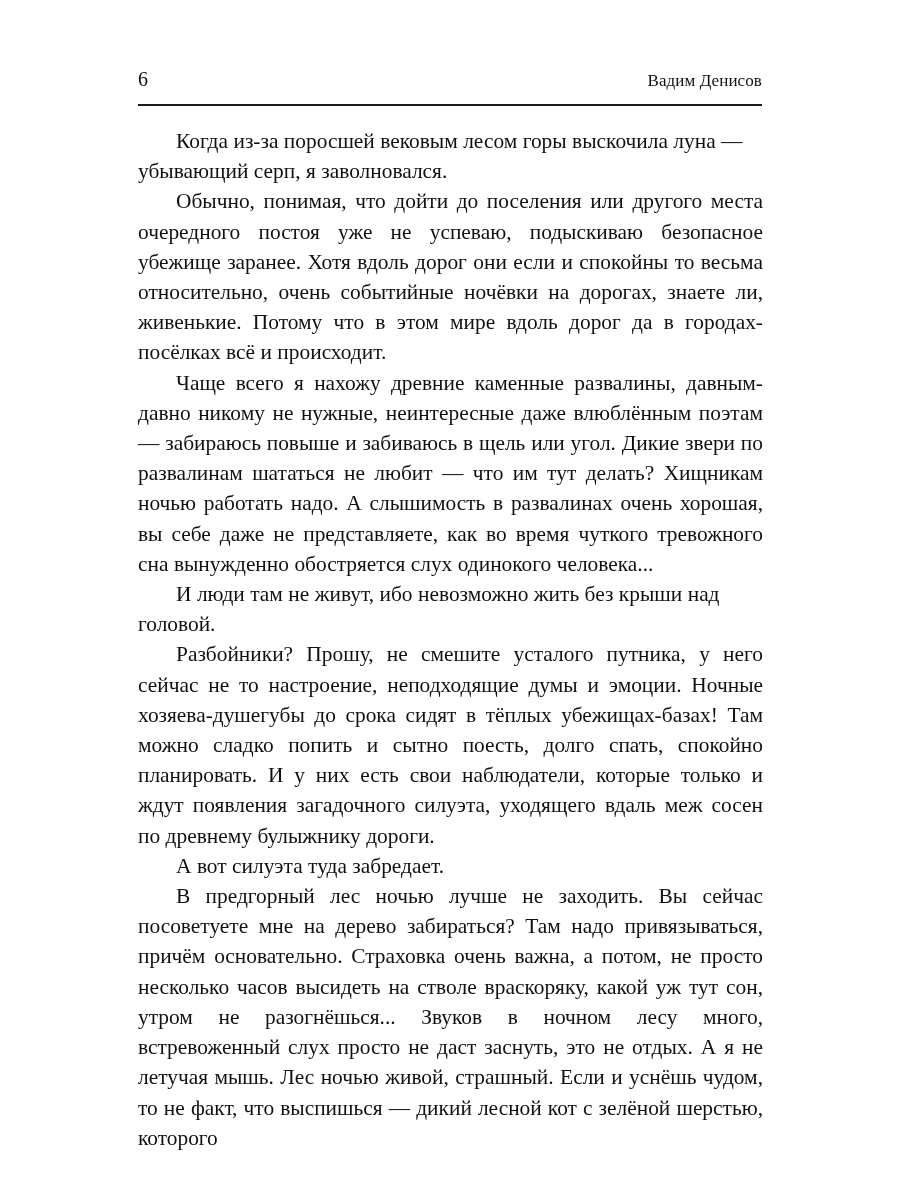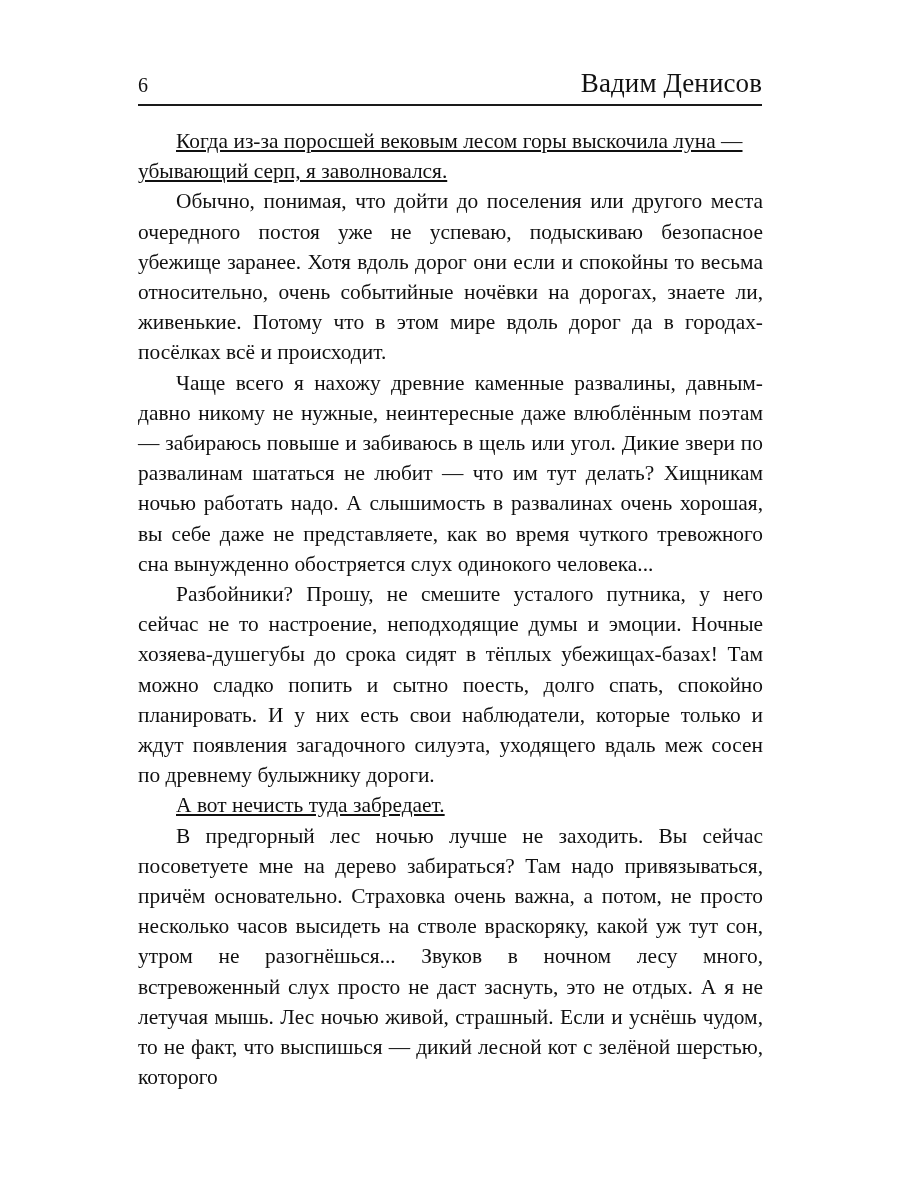--- a/index.html
+++ b/index.html
@@ -38,21 +38,21 @@
     letter-spacing: 0.1px;
     color: #121212;
   }
 
   .folio {
     font-size: 20px;
     font-variant-numeric: lining-nums;
   }
 
   .running-title {
-    font-size: 27px;
+    font-size: 17px;
     white-space: nowrap;
     margin-left: 32px;
   }
 
   .head-rule {
     position: absolute;
     left: 138px;
     top: 104px;
     width: 624px;
     height: 1.6px;
@@ -78,37 +78,37 @@
     word-spacing: 0.1px;
     color: #101010;
   }
 
   
   .para:last-child { }
 
   
   .para.short {
     text-align: left;
-    text-decoration: underline;
   }
 </style>
 </head>
 <body>
 
 <div class="page">
 
   <div class="running-head">
     <span class="folio">6</span>
     <span class="running-title">Вадим Денисов</span>
   </div>
 
   <div class="head-rule"></div>
 
   <div class="textblock">
     <p class="para short">Когда из-за поросшей вековым лесом горы выскочила луна — убывающий серп, я заволновался.</p>
     <p class="para">Обычно, понимая, что дойти до поселения или другого места очередного постоя уже не успеваю, подыскиваю безопасное убежище заранее. Хотя вдоль дорог они если и спокойны то весьма относительно, очень событийные ночёвки на дорогах, знаете ли, живенькие. Потому что в этом мире вдоль дорог да в городах-посёлках всё и происходит.</p>
     <p class="para">Чаще всего я нахожу древние каменные развалины, давным-давно никому не нужные, неинтересные даже влюблённым поэтам — забираюсь повыше и забиваюсь в щель или угол. Дикие звери по развалинам шататься не любит — что им тут делать? Хищникам ночью работать надо. А слышимость в развалинах очень хорошая, вы себе даже не представляете, как во время чуткого тревожного сна вынужденно обостряется слух одинокого человека...</p>
+    <p class="para short">И люди там не живут, ибо невозможно жить без крыши над головой.</p>
     <p class="para">Разбойники? Прошу, не смешите усталого путника, у него сейчас не то настроение, неподходящие думы и эмоции. Ночные хозяева-душегубы до срока сидят в тёплых убежищах-базах! Там можно сладко попить и сытно поесть, долго спать, спокойно планировать. И у них есть свои наблюдатели, которые только и ждут появления загадочного силуэта, уходящего вдаль меж сосен по древнему булыжнику дороги.</p>
-    <p class="para short">А вот нечисть туда забредает.</p>
+    <p class="para short">А вот силуэта туда забредает.</p>
     <p class="para">В предгорный лес ночью лучше не заходить. Вы сейчас посоветуете мне на дерево забираться? Там надо привязываться, причём основательно. Страховка очень важна, а потом, не просто несколько часов высидеть на стволе враскоряку, какой уж тут сон, утром не разогнёшься... Звуков в ночном лесу много, встревоженный слух просто не даст заснуть, это не отдых. А я не летучая мышь. Лес ночью живой, страшный. Если и уснёшь чудом, то не факт, что выспишься — дикий лесной кот с зелёной шерстью, которого</p>
   </div>
 
 </div>
 
 </body></html>

